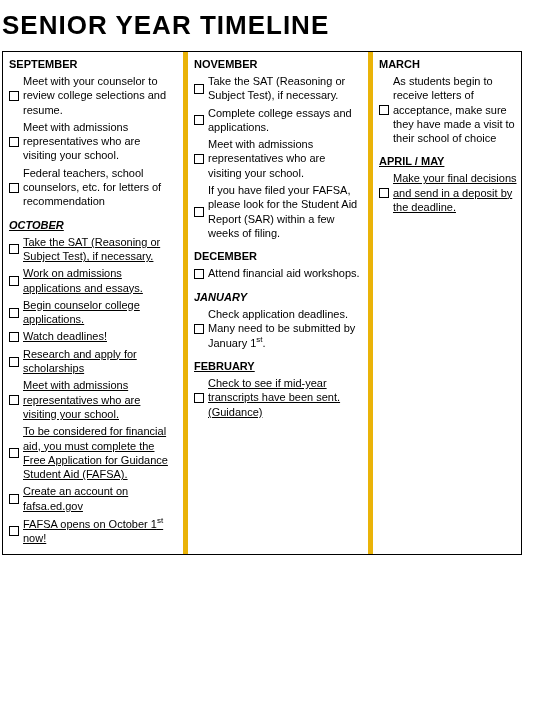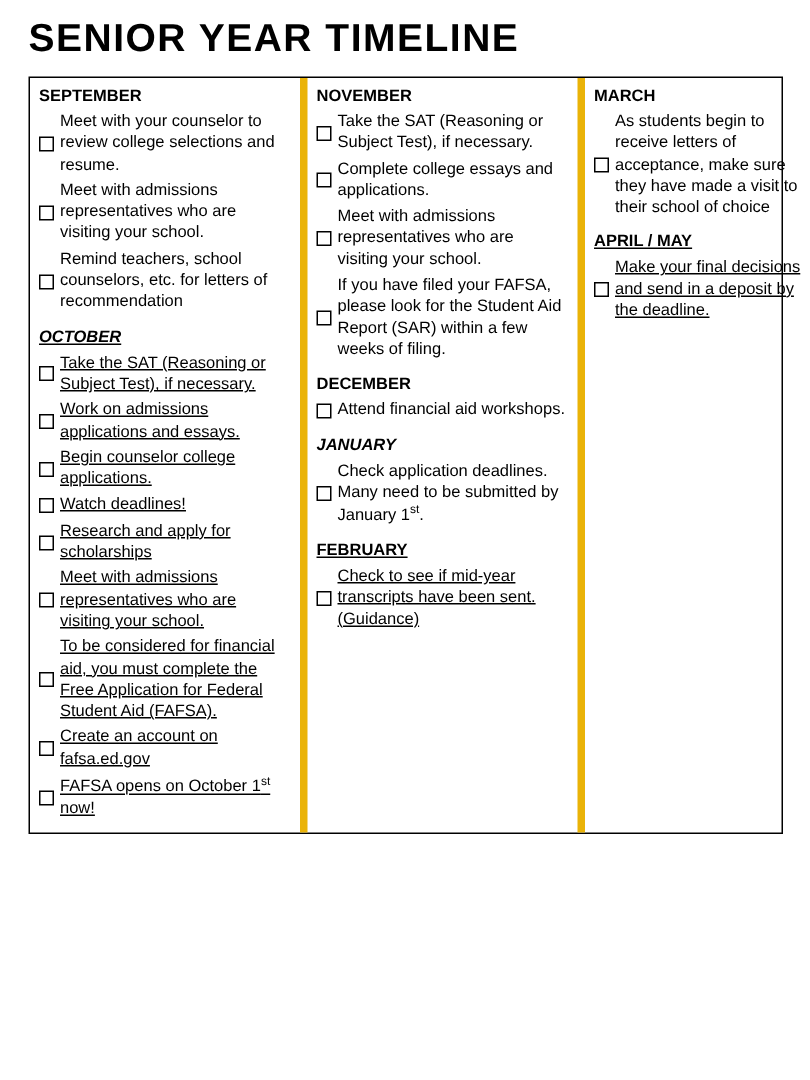--- a/index.html
+++ b/index.html
@@ -9,21 +9,21 @@
       min-height: 720px;
       background: #fff;
       font-family: Arial, sans-serif;
       font-size: 11px;
       color: #000;
     }
 
     .page {
       width: 536px;
       min-height: 720px;
-      padding: 10px 14px 14px 19px;
+      padding: 10px 14px 14px 2px;
       background: #fff;
     }
 
     h1 {
       font-size: 26px;
       font-weight: bold;
       text-align: left;
       margin-bottom: 10px;
       font-family: Arial, sans-serif;
       letter-spacing: 1px;
@@ -103,21 +103,21 @@
           <div class="item">
             <span class="checkbox"></span>
             <span class="item-text">Meet with your counselor to review college selections and resume.</span>
           </div>
           <div class="item">
             <span class="checkbox"></span>
             <span class="item-text">Meet with admissions representatives who are visiting your school.</span>
           </div>
           <div class="item">
             <span class="checkbox"></span>
-            <span class="item-text">Remind teachers, school counselors, etc. for letters of recommendation</span>
+            <span class="item-text">Federal teachers, school counselors, etc. for letters of recommendation</span>
           </div>
         </div>
         <div class="section">
           <div class="section-title italic">OCTOBER</div>
           <div class="item">
             <span class="checkbox"></span>
             <span class="item-text">Take the SAT (Reasoning or Subject Test), if necessary.</span>
           </div>
           <div class="item">
             <span class="checkbox"></span>
@@ -134,21 +134,21 @@
           <div class="item">
             <span class="checkbox"></span>
             <span class="item-text">Research and apply for scholarships</span>
           </div>
           <div class="item">
             <span class="checkbox"></span>
             <span class="item-text">Meet with admissions representatives who are visiting your school.</span>
           </div>
           <div class="item">
             <span class="checkbox"></span>
-            <span class="item-text">To be considered for financial aid, you must complete the Free Application for Federal Student Aid (FAFSA).</span>
+            <span class="item-text">To be considered for financial aid, you must complete the Free Application for Guidance Student Aid (FAFSA).</span>
           </div>
           <div class="item">
             <span class="checkbox"></span>
             <span class="item-text">Create an account on fafsa.ed.gov</span>
           </div>
           <div class="item">
             <span class="checkbox"></span>
             <span class="item-text">FAFSA opens on October 1<sup>st</sup> now!</span>
           </div>
         </div>

